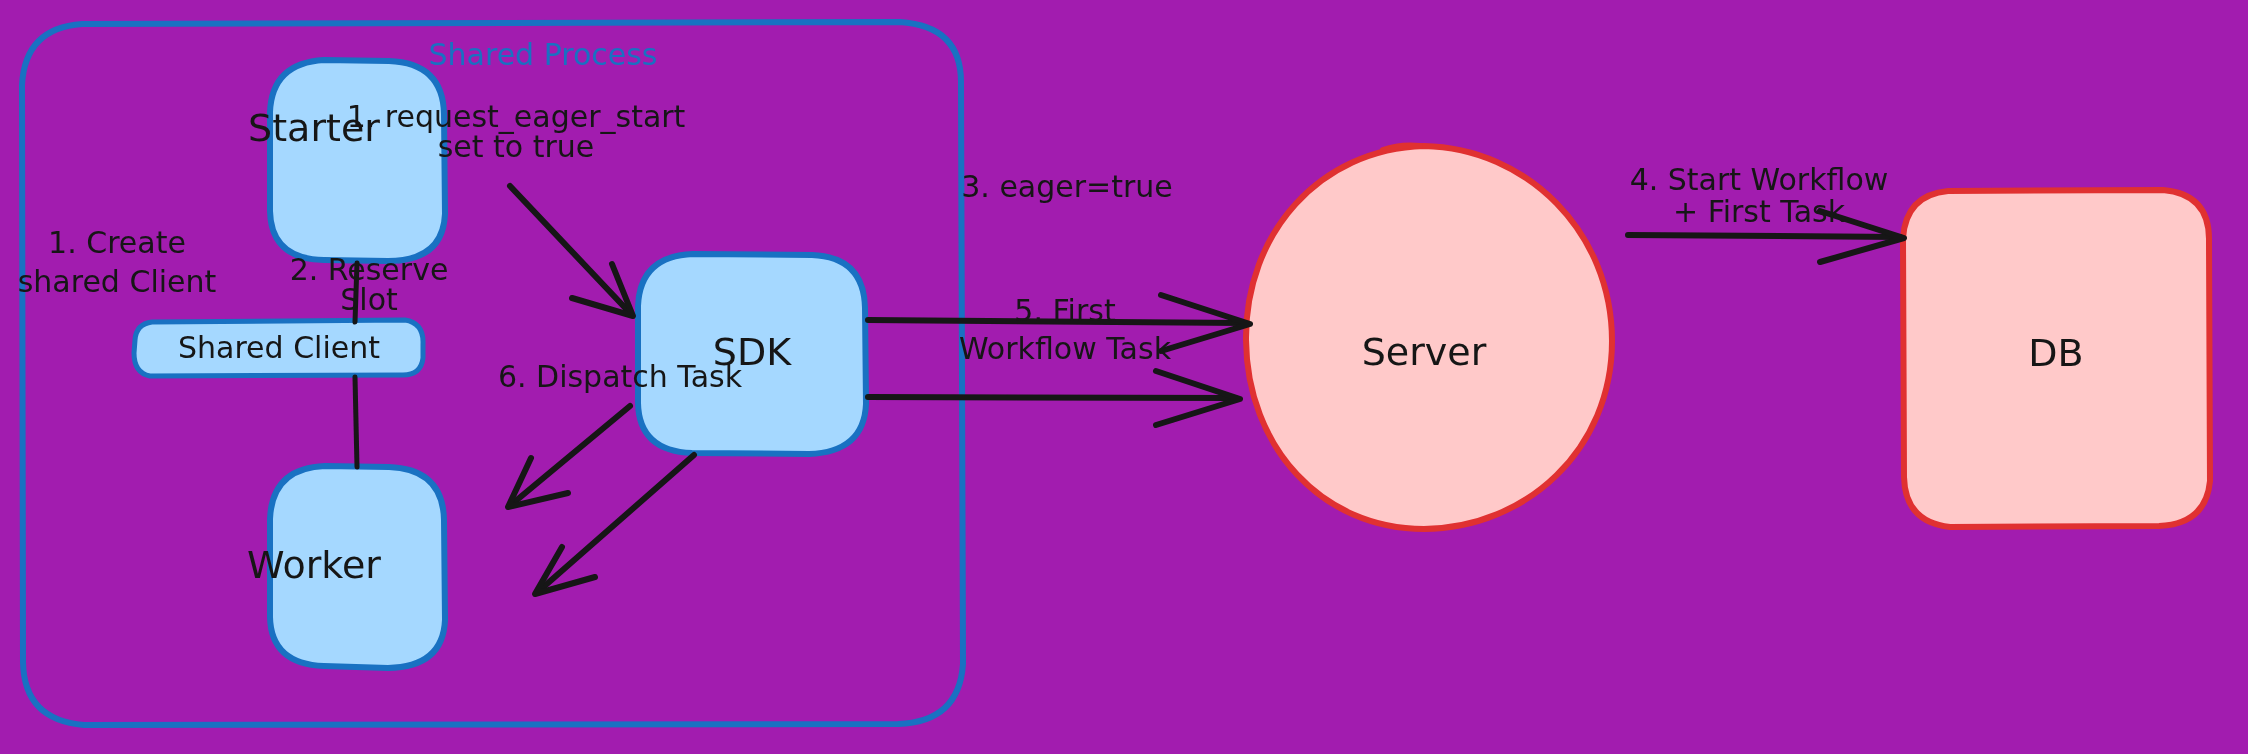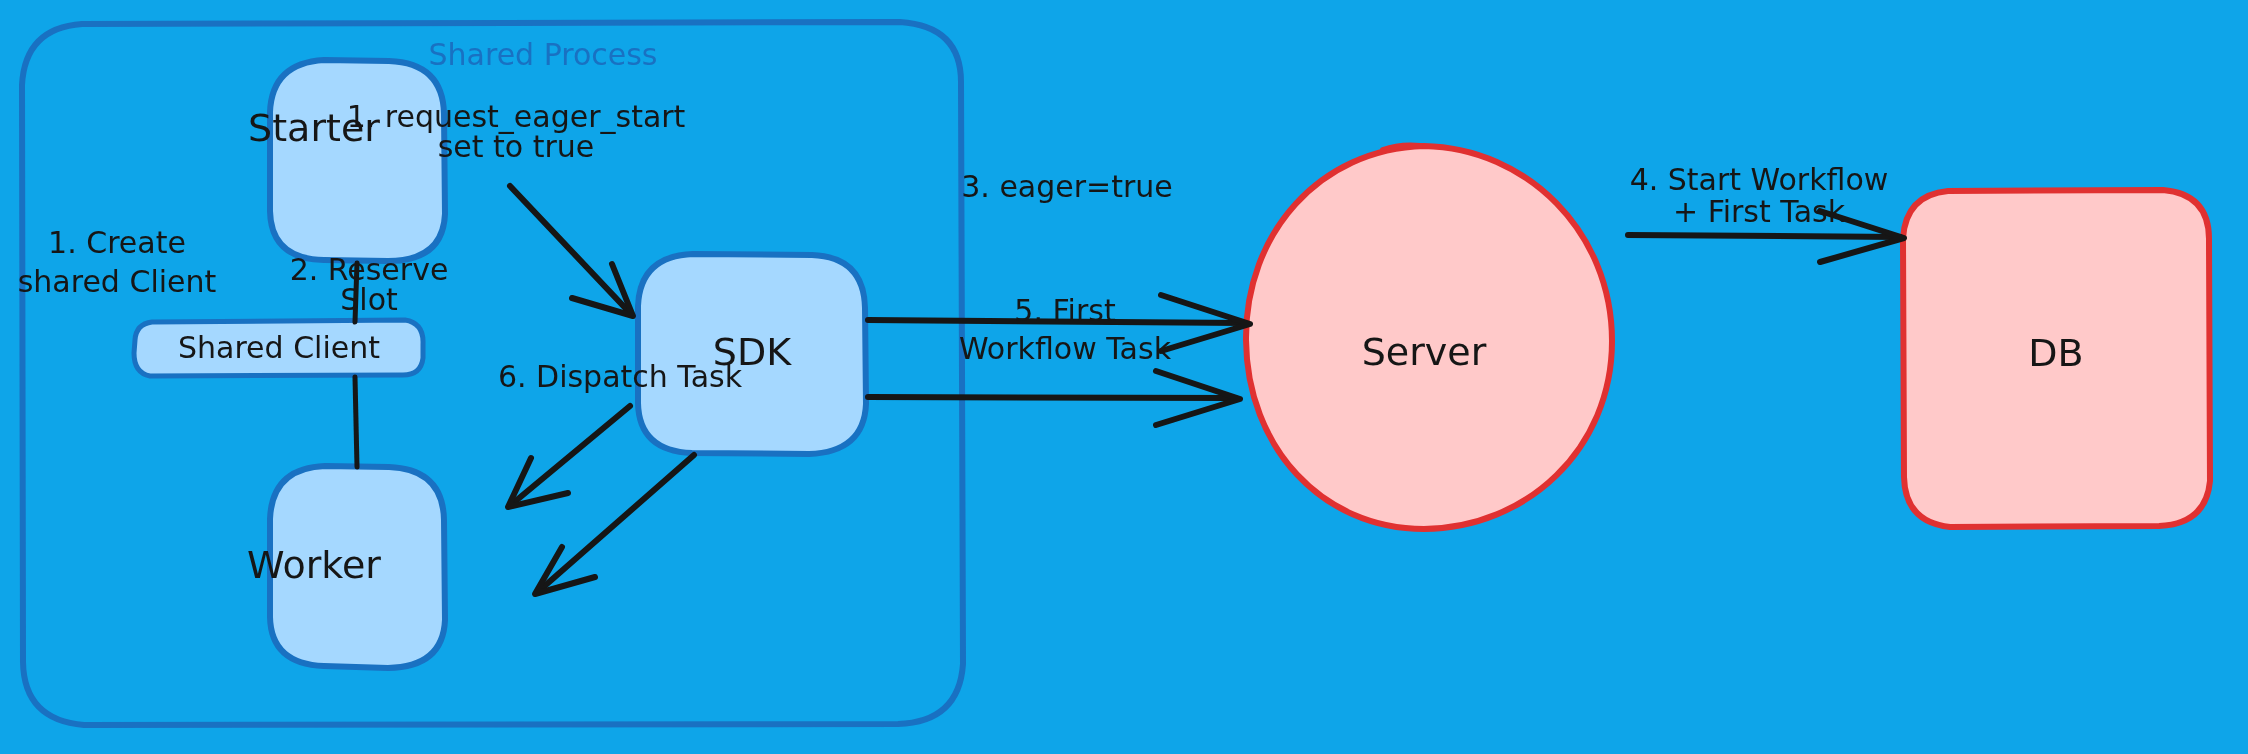--- a/index.html
+++ b/index.html
@@ -8,21 +8,21 @@
     padding: 0;
     background: #ffffff;
   }
   body {
     font-family: "DejaVu Sans", sans-serif;
   }
   #stage {
     position: relative;
     width: 2248px;
     height: 754px;
-    background: #0ea5e9;
+    background: #a21caf;
     overflow: hidden;
   }
   #stage svg {
     position: absolute;
     top: 0;
     left: 0;
     width: 2248px;
     height: 754px;
   }
   .node-label,

